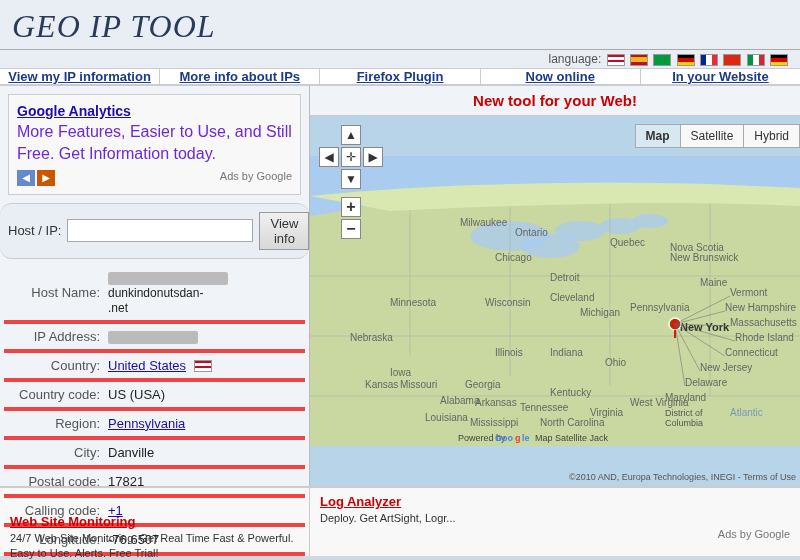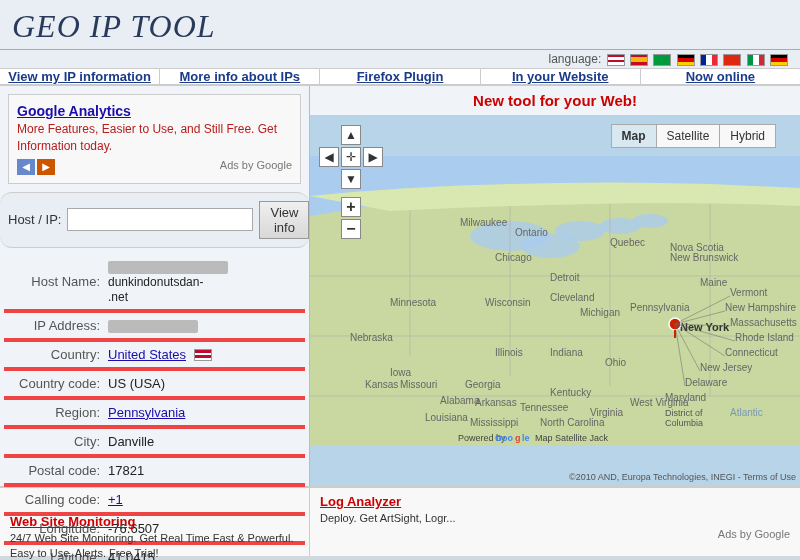--- a/index.html
+++ b/index.html
@@ -28,21 +28,21 @@
 
     
     #main { display: flex; height: 400px; }
 
     
     #left-panel { width: 310px; min-width: 310px; background: #f0f4f8; border-right: 1px solid #bbb; padding: 0; display: flex; flex-direction: column; }
 
     
     #ad-box { background: #f8f8f8; border: 1px solid #ccc; margin: 8px; padding: 8px; font-size: 12px; }
     #ad-box .ad-title { color: #1a0dab; font-size: 14px; font-weight: bold; text-decoration: underline; cursor: pointer; }
-    #ad-box .ad-text { color: #b91c1c; font-size: 12px; line-height: 1.4; margin-top: 2px; }
+    #ad-box .ad-text { color: #6d28d9; font-size: 16px; line-height: 1.4; margin-top: 2px; }
     #ad-box .ad-google { text-align: right; font-size: 11px; color: #777; margin-top: 4px; }
     .ad-nav { display: flex; margin-top: 4px; }
     .ad-nav-btn { background: #6688cc; color: #fff; border: none; width: 18px; height: 16px; cursor: pointer; font-size: 10px; margin-right: 2px; display: flex; align-items: center; justify-content: center; }
     .ad-nav-btn.orange { background: #cc5500; }
 
     
     #host-ip-row { display: flex; align-items: center; padding: 8px 8px; background: #e8eef4; border-top: 1px solid #ccc; border-bottom: 1px solid #ccc; margin: 0; border-radius: 12px; }
     #host-ip-label { font-size: 13px; color: #333; margin-right: 6px; white-space: nowrap; }
     #host-ip-input { flex: 1; border: 1px solid #aaa; padding: 3px 4px; font-size: 13px; background: #fff; }
     #view-info-btn { background: linear-gradient(#f0f0f0, #d8d8d8); border: 1px solid #999; padding: 3px 10px; font-size: 13px; cursor: pointer; margin-left: 6px; color: #333; }
@@ -60,21 +60,21 @@
     #right-panel { flex: 1; display: flex; flex-direction: column; background: #701a75; }
     #map-header { text-align: center; padding: 6px; font-size: 15px; color: #cc0000; font-weight: bold; border-bottom: 1px solid #ccc; background: #f0f4f8; }
     #map-container { flex: 1; position: relative; overflow: hidden; background: #b8d4e8; }
 
     
     .map-ctrl-tl { position: absolute; top: 8px; left: 8px; display: flex; flex-direction: column; z-index: 10; }
     .map-ctrl-row { display: flex; }
     .map-btn { background: #fff; border: 1px solid #888; width: 20px; height: 20px; display: flex; align-items: center; justify-content: center; font-size: 12px; cursor: pointer; margin: 1px; color: #333; }
 
     
-    .map-type-btns { position: absolute; top: 8px; right: 24px; display: flex; z-index: 10; border: 1px solid #aaa; }
+    .map-type-btns { position: absolute; top: 8px; right: 0; display: flex; z-index: 10; border: 1px solid #aaa; }
     .map-type-btn { background: #f8f8f8; border: none; border-right: 1px solid #aaa; padding: 4px 10px; font-size: 12px; cursor: pointer; color: #333; }
     .map-type-btn:last-child { border-right: none; }
     .map-type-btn.active { background: #d8e8f0; font-weight: bold; }
 
     
     #fake-map { width: 100%; height: 100%; }
     .map-terms { position: absolute; bottom: 4px; right: 4px; font-size: 10px; color: #555; }
 
     
     #bottom-panel { display: flex; background: #f8f8f8; border-top: 2px solid #ccc; height: 70px; }
@@ -103,22 +103,22 @@
   <span class="flag flag-fr" title="French"></span>
   <span class="flag flag-cn" title="Chinese"></span>
   <span class="flag flag-it" title="Italian"></span>
   <span class="flag flag-de" title="German2"></span>
 </div>
 
 <div id="nav">
   <div class="nav-item"><span>View my IP information</span></div>
   <div class="nav-item"><span>More info about IPs</span></div>
   <div class="nav-item"><span>Firefox Plugin</span></div>
+  <div class="nav-item"><span>Now online</span></div>
   <div class="nav-item"><span>In your Website</span></div>
-  <div class="nav-item"><span>Now online</span></div>
 </div>
 
 <div id="main">
 
   <div id="left-panel">
 
     <div id="ad-box">
       <div class="ad-title">Google Analytics</div>
       <div class="ad-text">More Features, Easier to Use, and Still Free. Get Information today.</div>
       <div class="ad-google">

